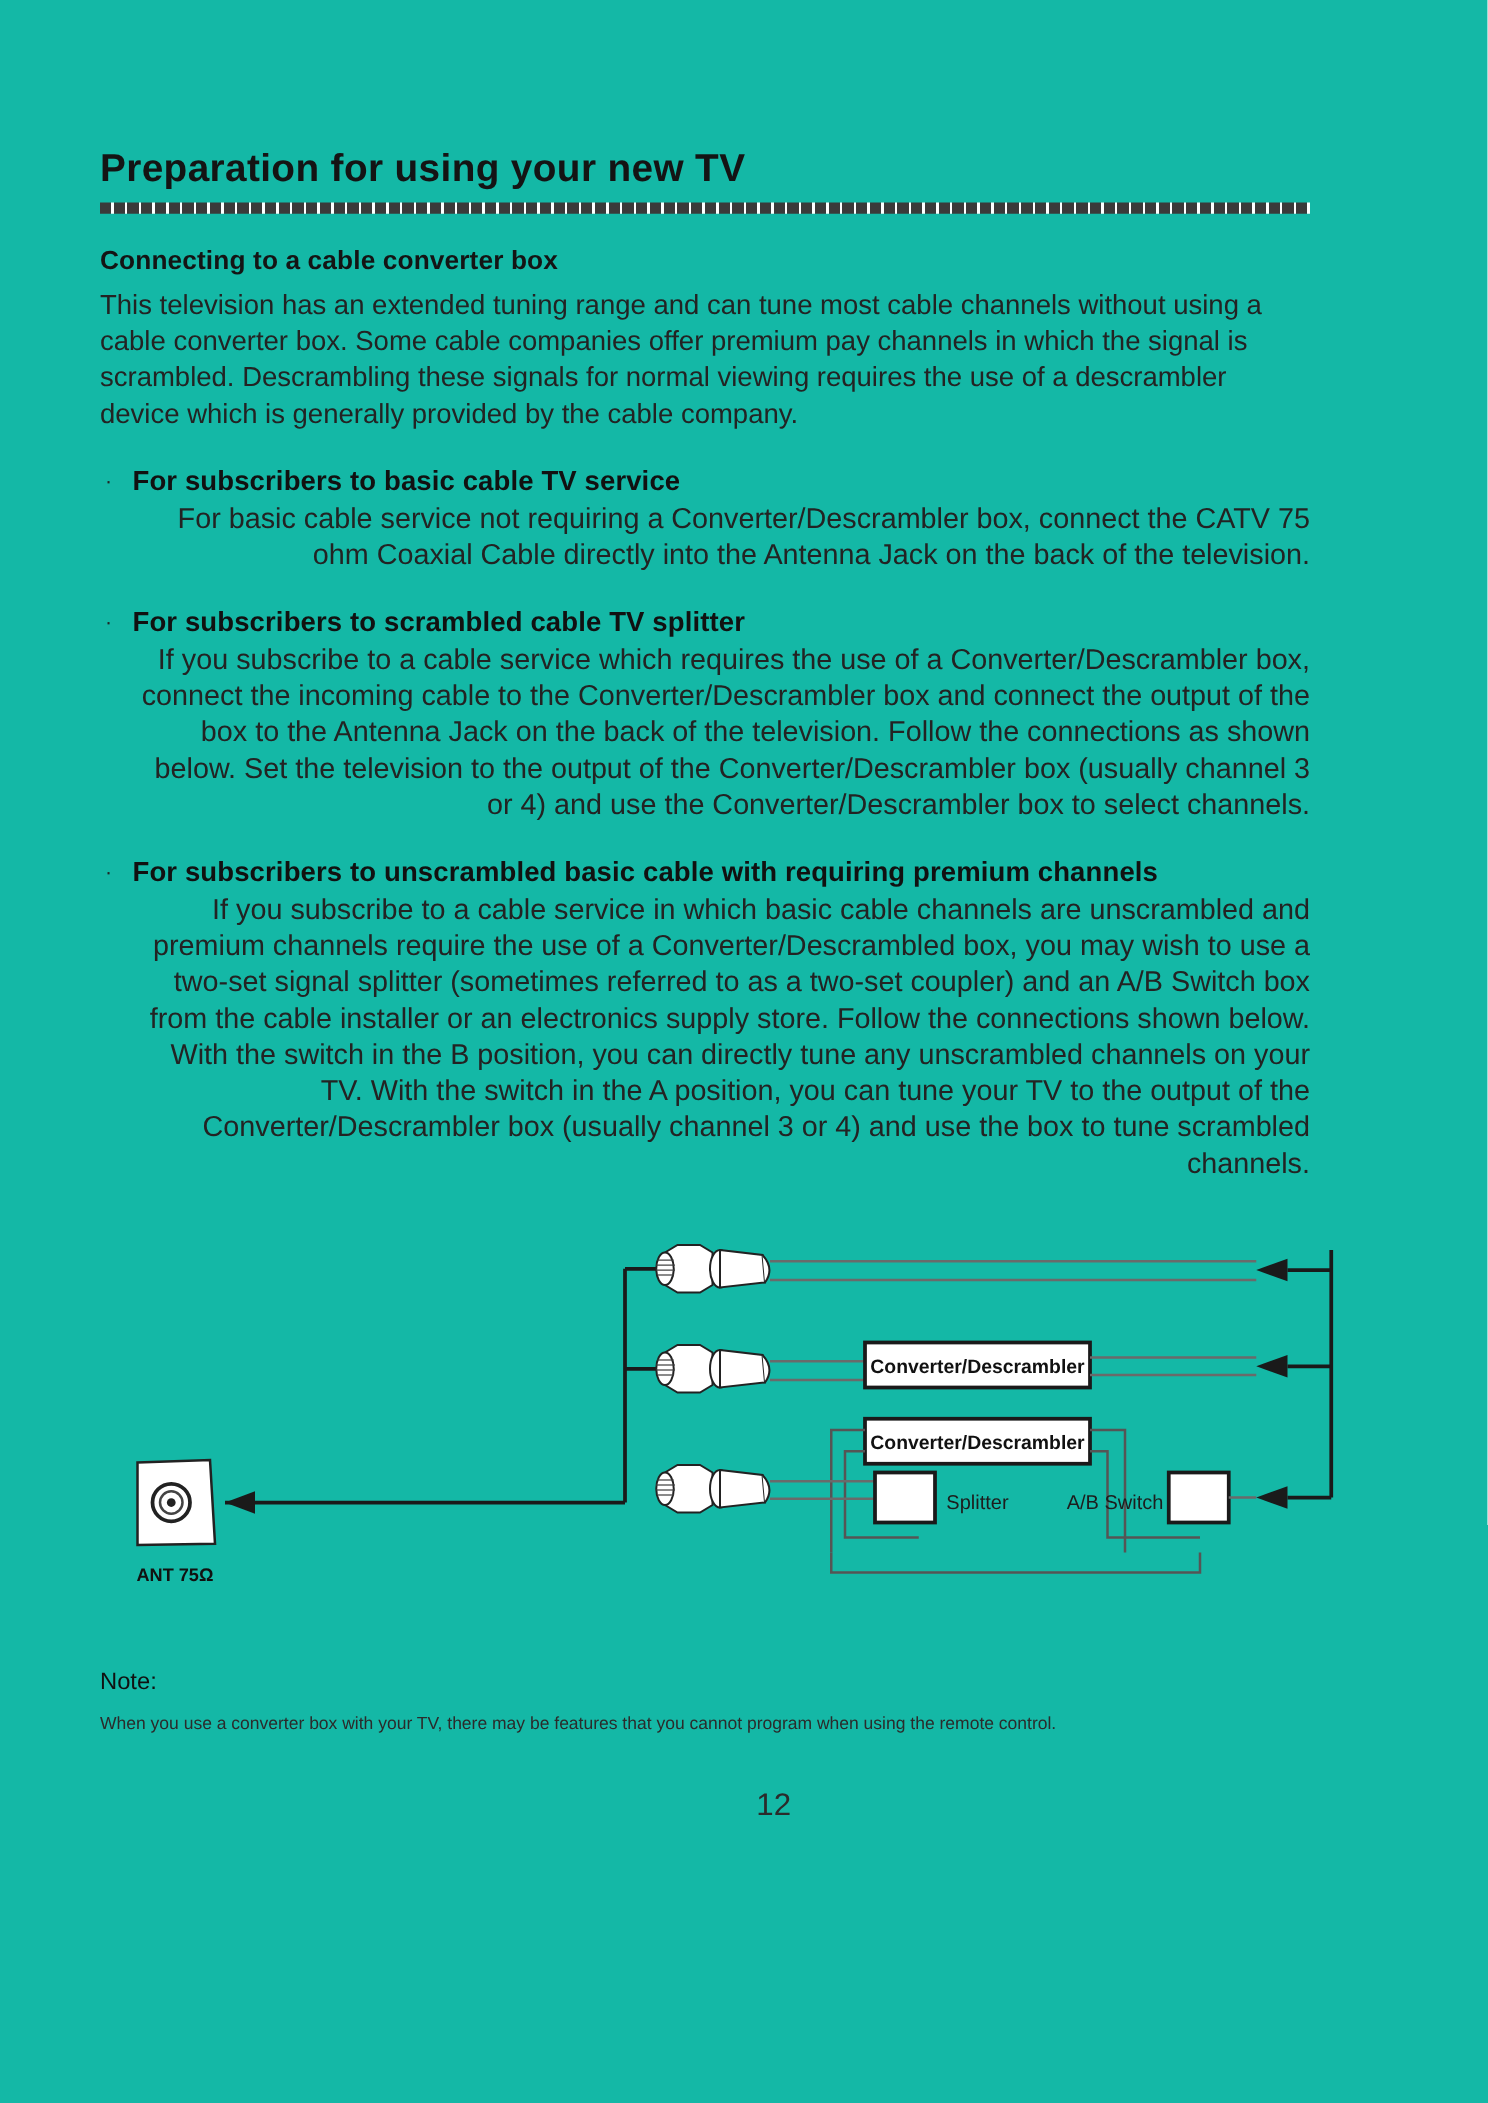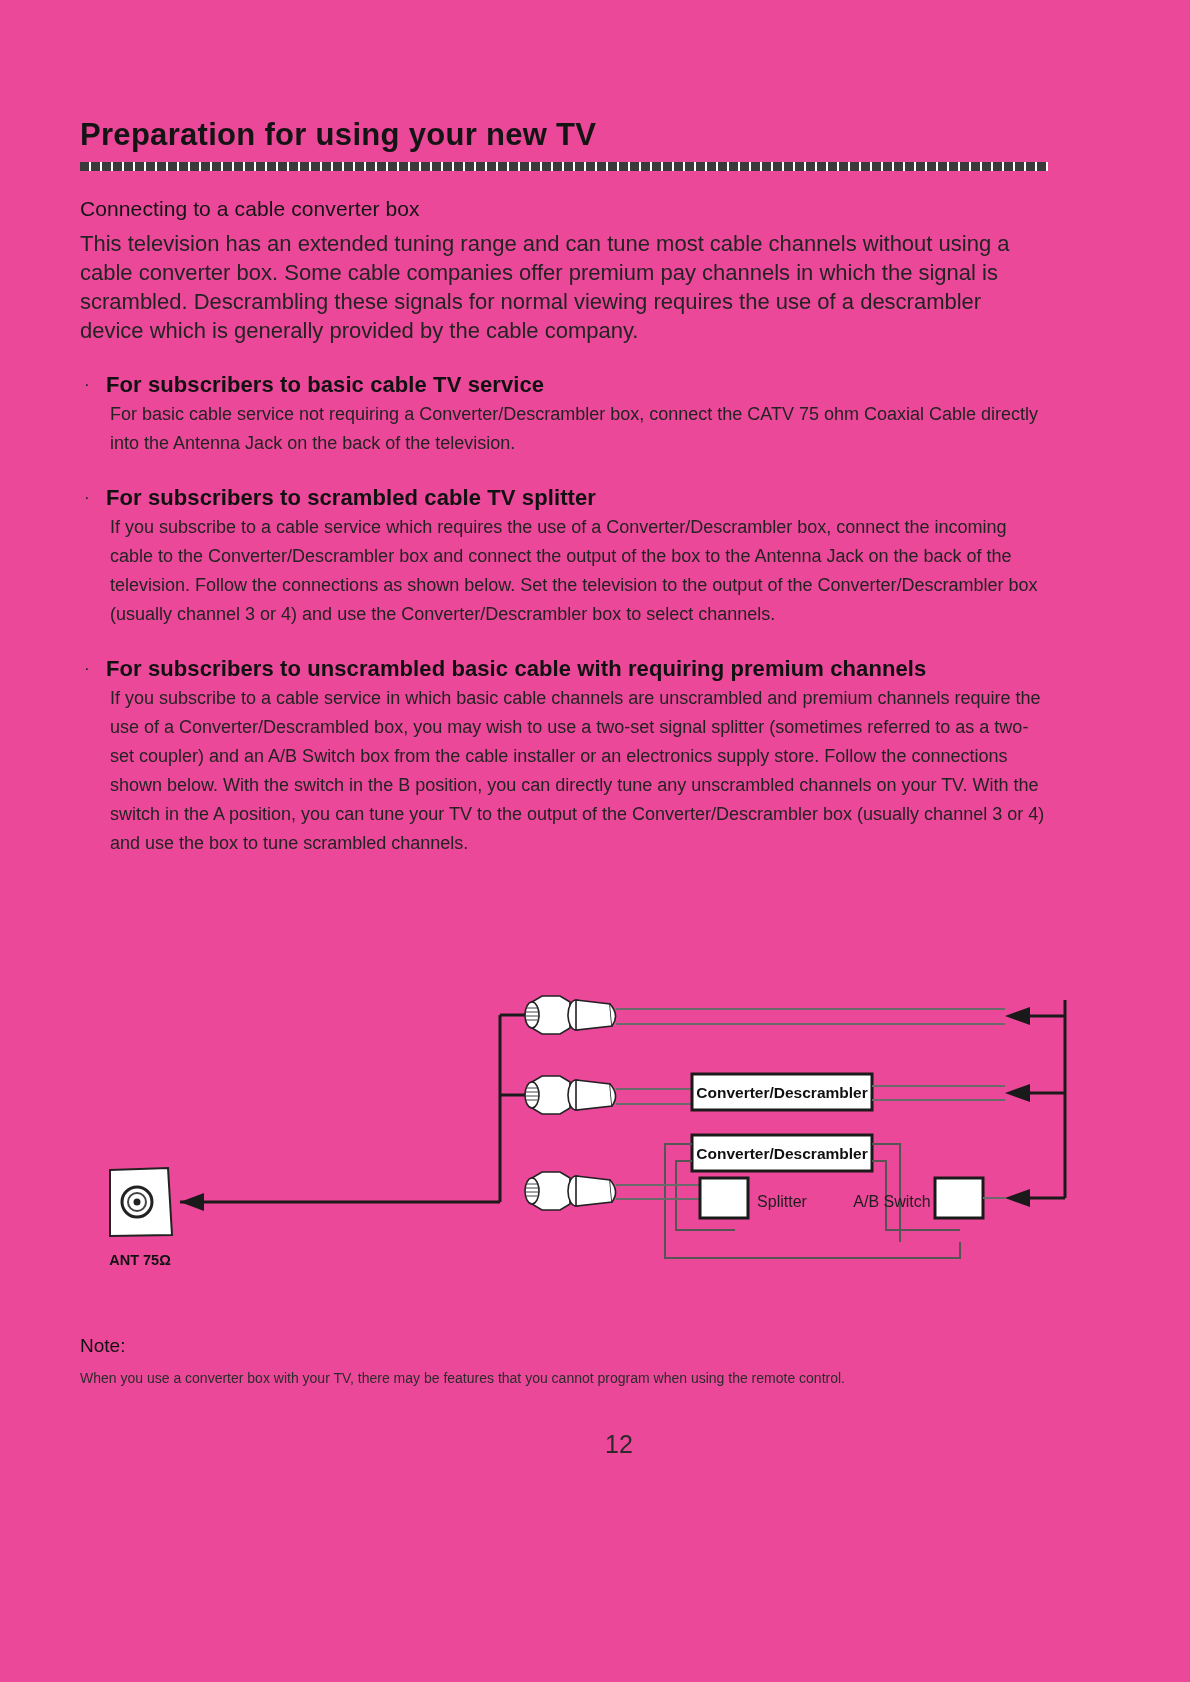--- a/index.html
+++ b/index.html
@@ -13,21 +13,21 @@
     position: relative;
     font-family: "Liberation Sans", sans-serif;
     color: #1a1a1a;
     overflow: hidden;
   }
   .page {
     position: absolute;
     left: 0; top: 0;
     width: 1190px;
     height: 1682px;
-    background: #ec4899;
+    background: #14b8a6;
   }
   .content {
     position: absolute;
     left: 80px;
     top: 118px;
     width: 968px;
   }
 
   
   .page-title {
@@ -46,21 +46,21 @@
     background-image: repeating-linear-gradient(
       to right,
       #3a3a3a 0px, #3a3a3a 9px,
       #ffffff 9px, #ffffff 11px
     );
   }
 
   
   .section-heading {
     font-size: 21px;
-    font-weight: normal;
+    font-weight: bold;
     color: #141414;
     margin: 0 0 8px 0;
     letter-spacing: 0.1px;
   }
 
   .para {
     font-size: 22px;
     line-height: 29px;
     color: #232323;
     margin: 0;
@@ -86,24 +86,25 @@
   }
   .bullet-title {
     font-size: 22px;
     font-weight: bold;
     color: #111;
     line-height: 28px;
     letter-spacing: 0.1px;
   }
   .bullet-body {
     margin-left: 30px;
-    font-size: 18px;
+    font-size: 23px;
     line-height: 29px;
     color: #232323;
     margin-top: 1px;
+    text-align: right;
   }
 
   
   .diagram {
     position: absolute;
     left: 80px;
     top: 980px;
     width: 1030px;
     height: 320px;
   }

